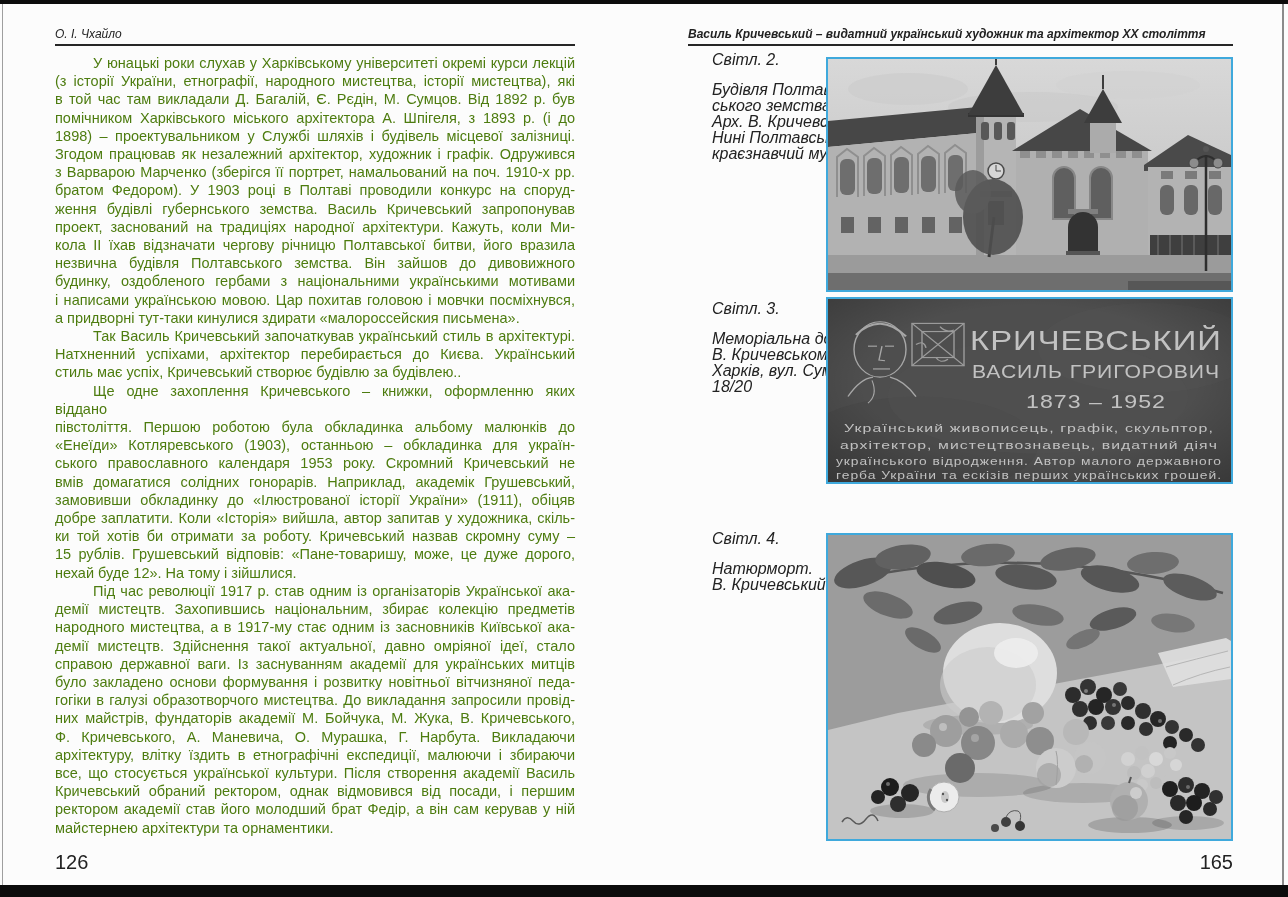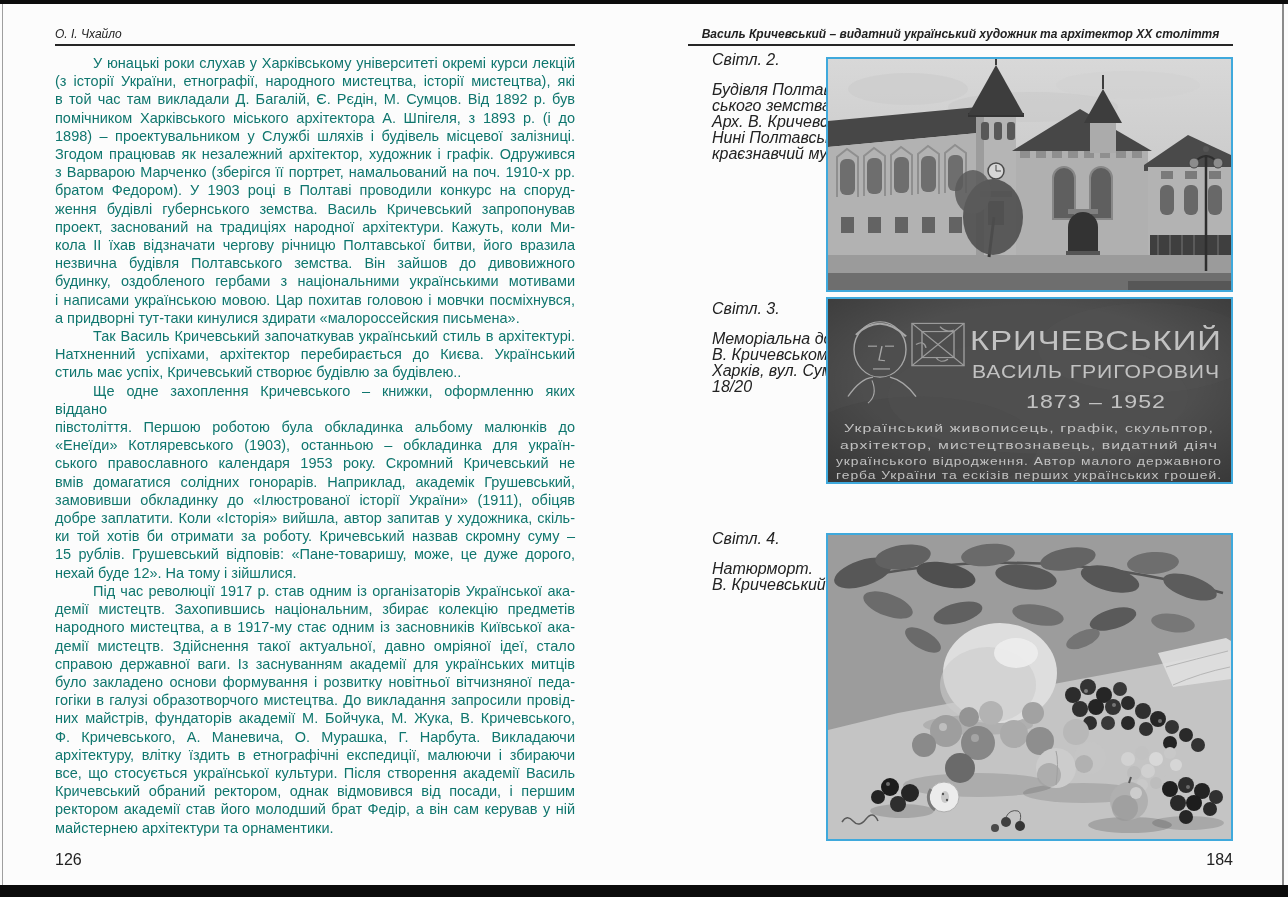--- a/index.html
+++ b/index.html
@@ -10,33 +10,33 @@
   }
   
   .bar-top{position:absolute;left:0;top:0;width:1288px;height:4px;background:#0c0c0c}
   .bar-bottom{position:absolute;left:0;top:885px;width:1288px;height:12px;background:#0c0c0c}
   .edge-left{position:absolute;left:2px;top:4px;width:1px;height:881px;background:#9f9f9f}
   .edge-right{position:absolute;left:1282px;top:4px;width:2px;height:881px;background:#8b8b8b}
 
   
   .run-head{position:absolute;top:27px;font-size:12px;font-style:italic;color:#222;white-space:nowrap}
   .run-head.lefth{left:55px;width:520px;text-align:left}
-  .run-head.righth{left:688px;width:545px;text-align:center;font-weight:bold}
+  .run-head.righth{left:688px;width:545px;text-align:left;font-weight:bold}
   .head-rule{position:absolute;top:44px;height:2px;background:#262626}
   .head-rule.leftr{left:55px;width:520px}
   .head-rule.rightr{left:688px;width:545px}
 
   
-  .body-text{position:absolute;left:55px;top:54px;width:520px;font-size:14.5px;line-height:18.2px;color:#0f766e}
+  .body-text{position:absolute;left:55px;top:54px;width:520px;font-size:14.5px;line-height:18.2px;color:#4d7c0f}
   .para{margin:0}
   .line{text-align:justify;text-align-last:justify}
   .line.last{text-align-last:left}
   .para .line:first-child{text-indent:38px}
 
-  .pagenum{position:absolute;top:851px;font-size:16px;color:#222}
+  .pagenum{position:absolute;top:851px;font-size:20px;color:#222}
   .pagenum.leftn{left:55px}
   .pagenum.rightn{left:1133px;width:100px;text-align:right}
 
   
   .figcap{position:absolute;left:712px;width:114px;font-style:italic;font-size:16px;line-height:16px;color:#222}
   .figcap .cap-label{margin-bottom:14px;white-space:nowrap}
   .cap-line{white-space:nowrap}
   #cap1{top:52px}
   #cap2{top:301px}
   #cap3{top:531px}
@@ -453,14 +453,14 @@
         <circle cx="178" cy="287" r="5" fill="#3f3f3f"></circle>
           <circle cx="192" cy="291" r="5" fill="#353535"></circle>
         <circle cx="167" cy="293" r="4" fill="#4a4a4a"></circle>
         <path d="M178,282 q4,-8 12,-6 M192,286 q2,-8 -2,-10" stroke="#565656" fill="none"></path>
       </g>
 
       <path d="M14,287 q5,-8 11,-1 t13,-2 t12,2" stroke="#5a5a5a" stroke-width="1.5" fill="none"></path>
     </svg>
   </div>
 
-  <div class="pagenum rightn">184</div>
+  <div class="pagenum rightn">165</div>
 </div>
 
 </body></html>

